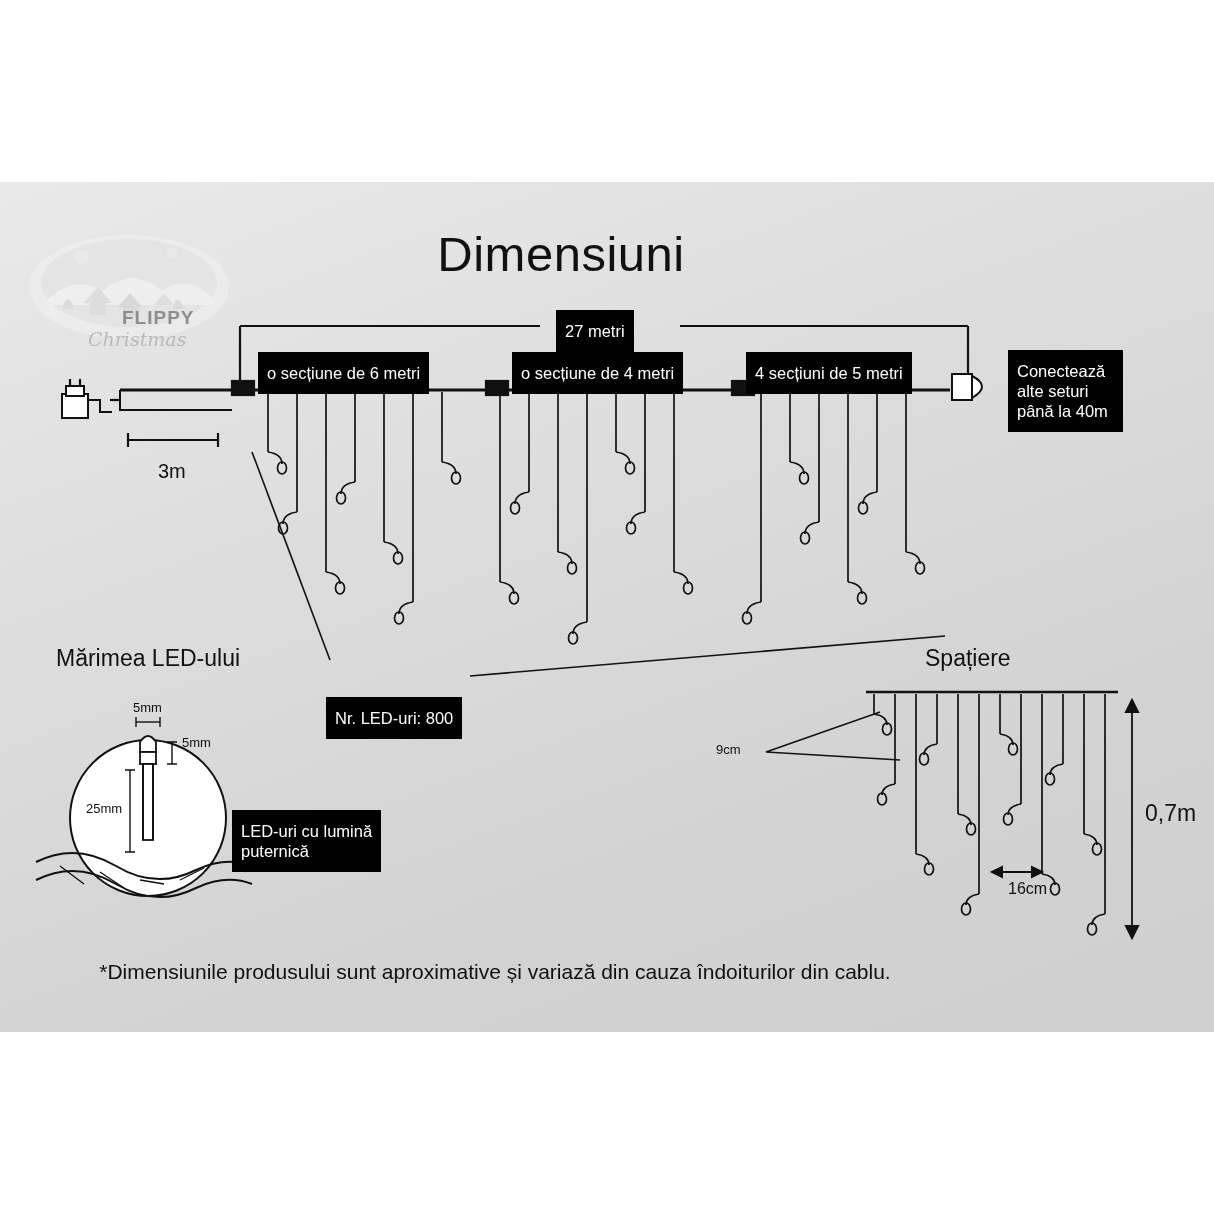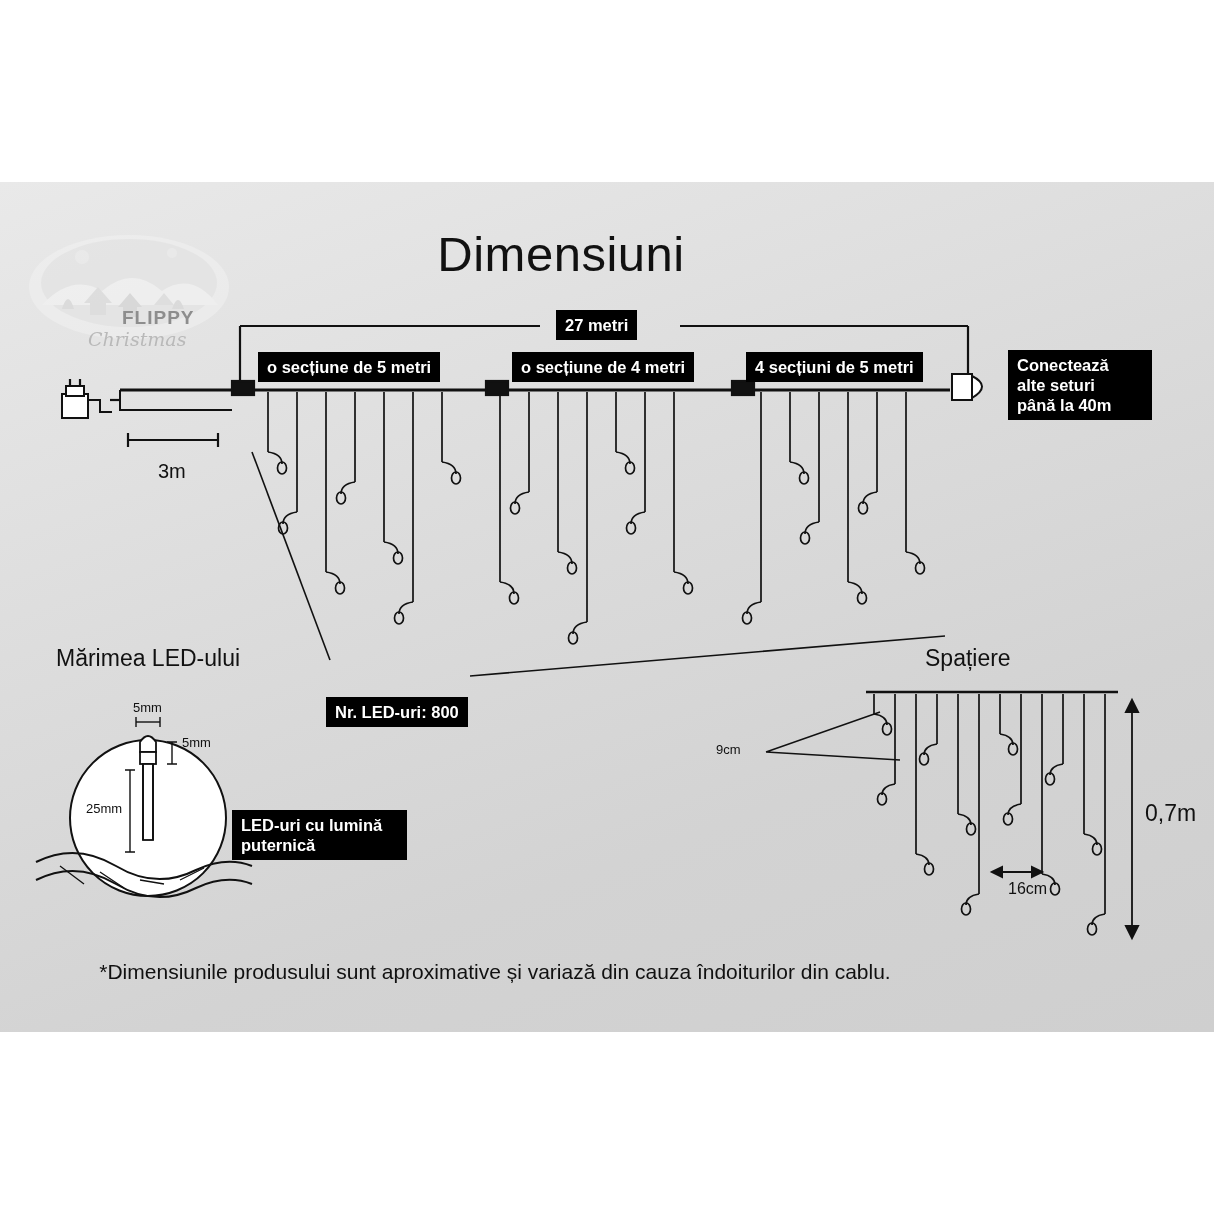--- a/index.html
+++ b/index.html
@@ -38,24 +38,23 @@
     font-size: 49px;
     color: #111;
     letter-spacing: 0.5px;
   }
   .tag {
     position: absolute;
     background: #000;
     color: #fff;
     font-size: 16.5px;
     line-height: 1.22;
-    padding: 5px 9px;
+    padding: 11px 9px;
     white-space: nowrap;
     box-sizing: border-box;
-    font-weight: bold;
   }
   .tag.center { text-align: center; }
   .label-plain {
     position: absolute;
     color: #111;
     font-size: 20px;
     white-space: nowrap;
   }
   .small-label {
     position: absolute;
@@ -296,40 +295,40 @@
       <path d="M1084 694 L1084 834" stroke="#111" fill="none" stroke-width="1.7"></path>
       <path d="M1084 834 q13 2 13 11" stroke="#111" fill="none" stroke-width="1.7"></path>
       <ellipse cx="1097" cy="849" rx="4.5" ry="6" stroke="#111" fill="none" stroke-width="1.7"></ellipse>
       <path d="M1105 694 L1105 914" stroke="#111" fill="none" stroke-width="1.7"></path>
       <path d="M1105 914 q-13 2 -13 11" stroke="#111" fill="none" stroke-width="1.7"></path>
       <ellipse cx="1092" cy="929" rx="4.5" ry="6" stroke="#111" fill="none" stroke-width="1.7"></ellipse>
     </g>
 </svg>
 
 <div class="tag center" style="left:556px; top:310px;">27 metri</div>
-<div class="tag center" style="left:258px; top:352px;">o secțiune de 5 metri</div>
+<div class="tag center" style="left:258px; top:352px;">o secțiune de 6 metri</div>
 <div class="tag center" style="left:512px; top:352px;">o secțiune de 4 metri</div>
 <div class="tag center" style="left:746px; top:352px;">4 secțiuni de 5 metri</div>
 
-<div class="tag" style="left:1008px; top:350px; width:144px;">
+<div class="tag" style="left:1008px; top:350px; width:115px;">
   <div>Conectează</div>
   <div>alte seturi</div>
   <div>până la 40m</div>
 </div>
 
 <div class="tag" style="left:326px; top:662px;margin-top:35px;">Nr. LED-uri: 800</div>
 
 <div class="label-plain" style="left:158px; top:460px;">3m</div>
 
 <div class="heading-small" style="left:56px; top:645px;">Mărimea LED-ului</div>
 <div class="small-label" style="left:133px; top:700px;">5mm</div>
 <div class="small-label" style="left:182px; top:735px;">5mm</div>
 <div class="small-label" style="left:86px; top:801px;">25mm</div>
 
-<div class="tag" style="left:232px; top:810px; width:175px;">
+<div class="tag" style="left:232px; top:810px; width:149px;">
   <div>LED-uri cu lumină</div>
   <div>puternică</div>
 </div>
 
 <div class="heading-small" style="left:925px; top:645px;">Spațiere</div>
 <div class="small-label" style="left:716px; top:742px;">9cm</div>
 <div class="small-label" style="left:1008px; top:880px; font-size:16px;">16cm</div>
 <div class="small-label" style="left:1145px; top:800px; font-size:23px;">0,7m</div>
 
 <div class="footnote">*Dimensiunile produsului sunt aproximative și variază din cauza îndoiturilor din cablu.</div>

